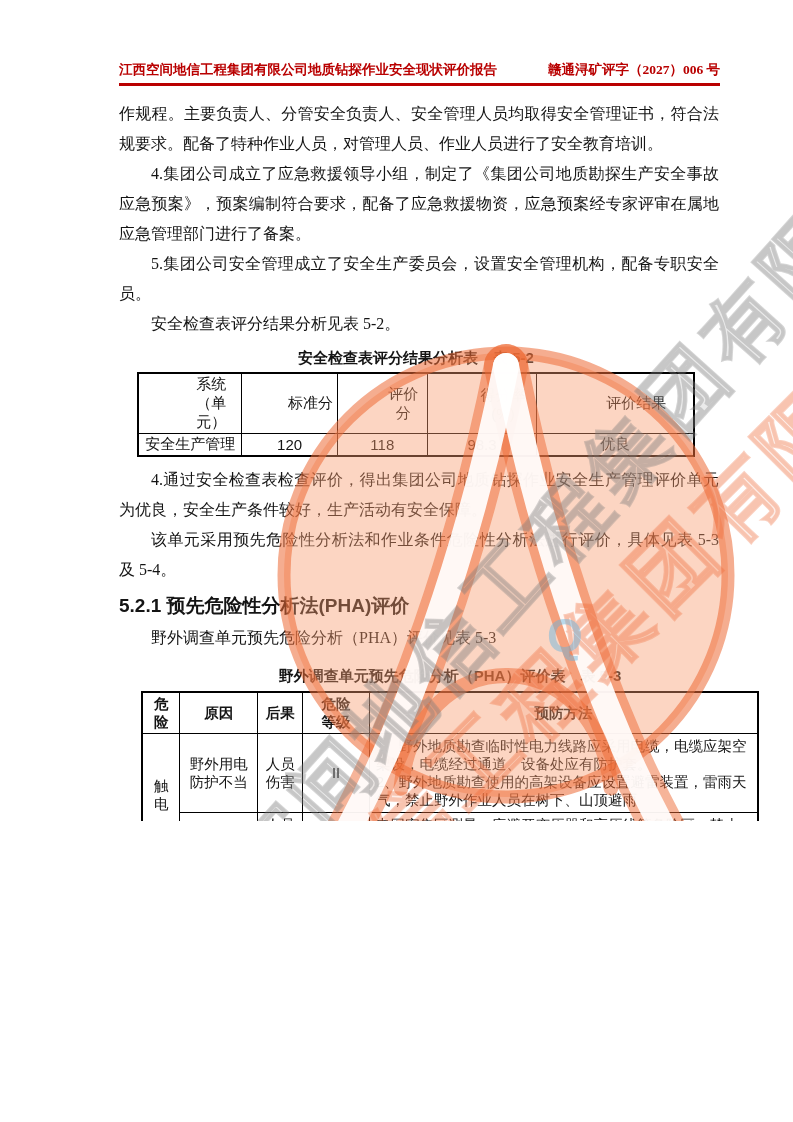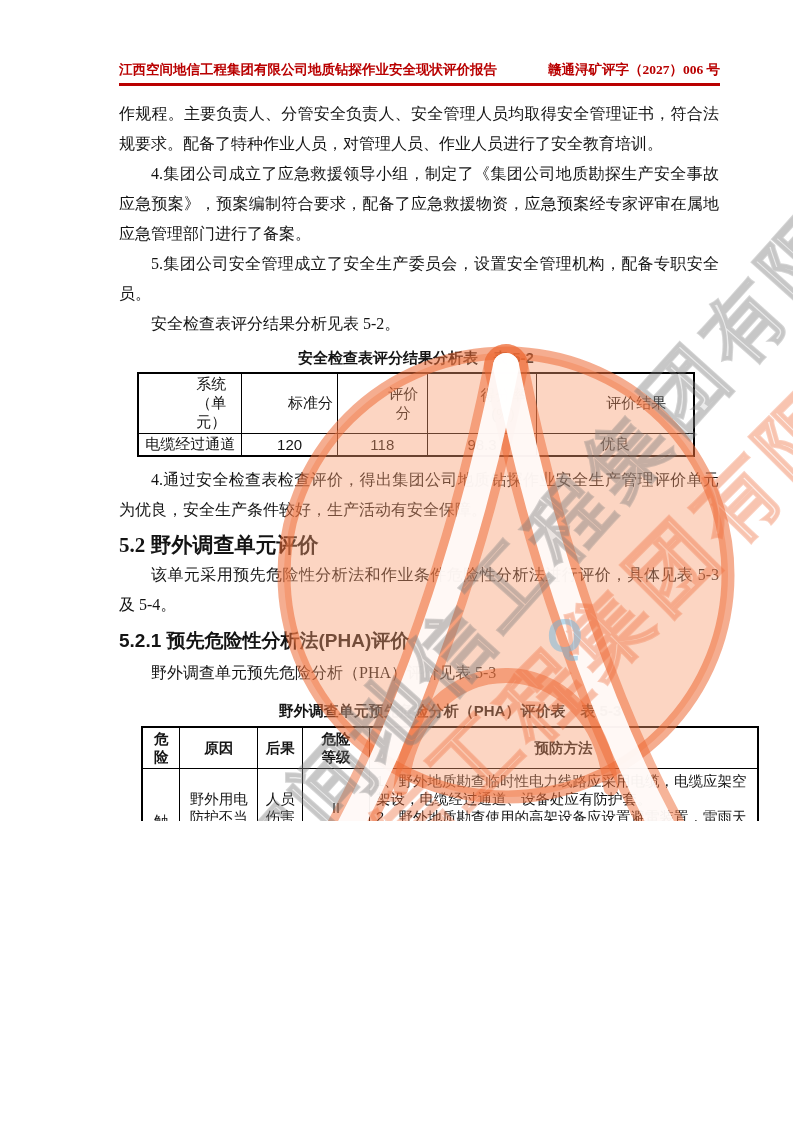--- a/index.html
+++ b/index.html
@@ -81,32 +81,31 @@
       </colgroup>
       <tbody>
           <tr>
         <th>系统（单元）</th>
         <th>标准分</th>
         <th>评价分</th>
         <th>得分率(%)</th>
         <th>评价结果</th>
       </tr>
       <tr>
-        <td>电缆经过通道</td>
+        <td>安全生产管理</td>
         <td>120</td>
         <td>118</td>
         <td>98.3</td>
         <td>优良</td>
       </tr>
     </tbody>
       </table>
 
     <p class="body indent" style="margin-top:8px;">4.通过安全检查表检查评价，得出集团公司地质钻探作业安全生产管理评价单元为优良，安全生产条件较好，生产活动有安全保障。</p>
 
-    <h2 class="h52">5.2 野外调查单元评价</h2>
     <p class="body indent">该单元采用预先危险性分析法和作业条件危险性分析法进行评价，具体见表 5-3 及 5-4。</p>
     <h3 class="h521">5.2.1 预先危险性分析法(PHA)评价</h3>
     <p class="body indent" style="margin-top:3px;">野外调查单元预先危险分析（PHA）评价见表 5-3</p>
 
     <div class="t53-title">野外调查单元预先危险分析（PHA）评价表　表 5-3</div>
     <table class="t53">
       <colgroup>
         <col style="width:38px">
           <col style="width:78px">
           <col style="width:45px">

